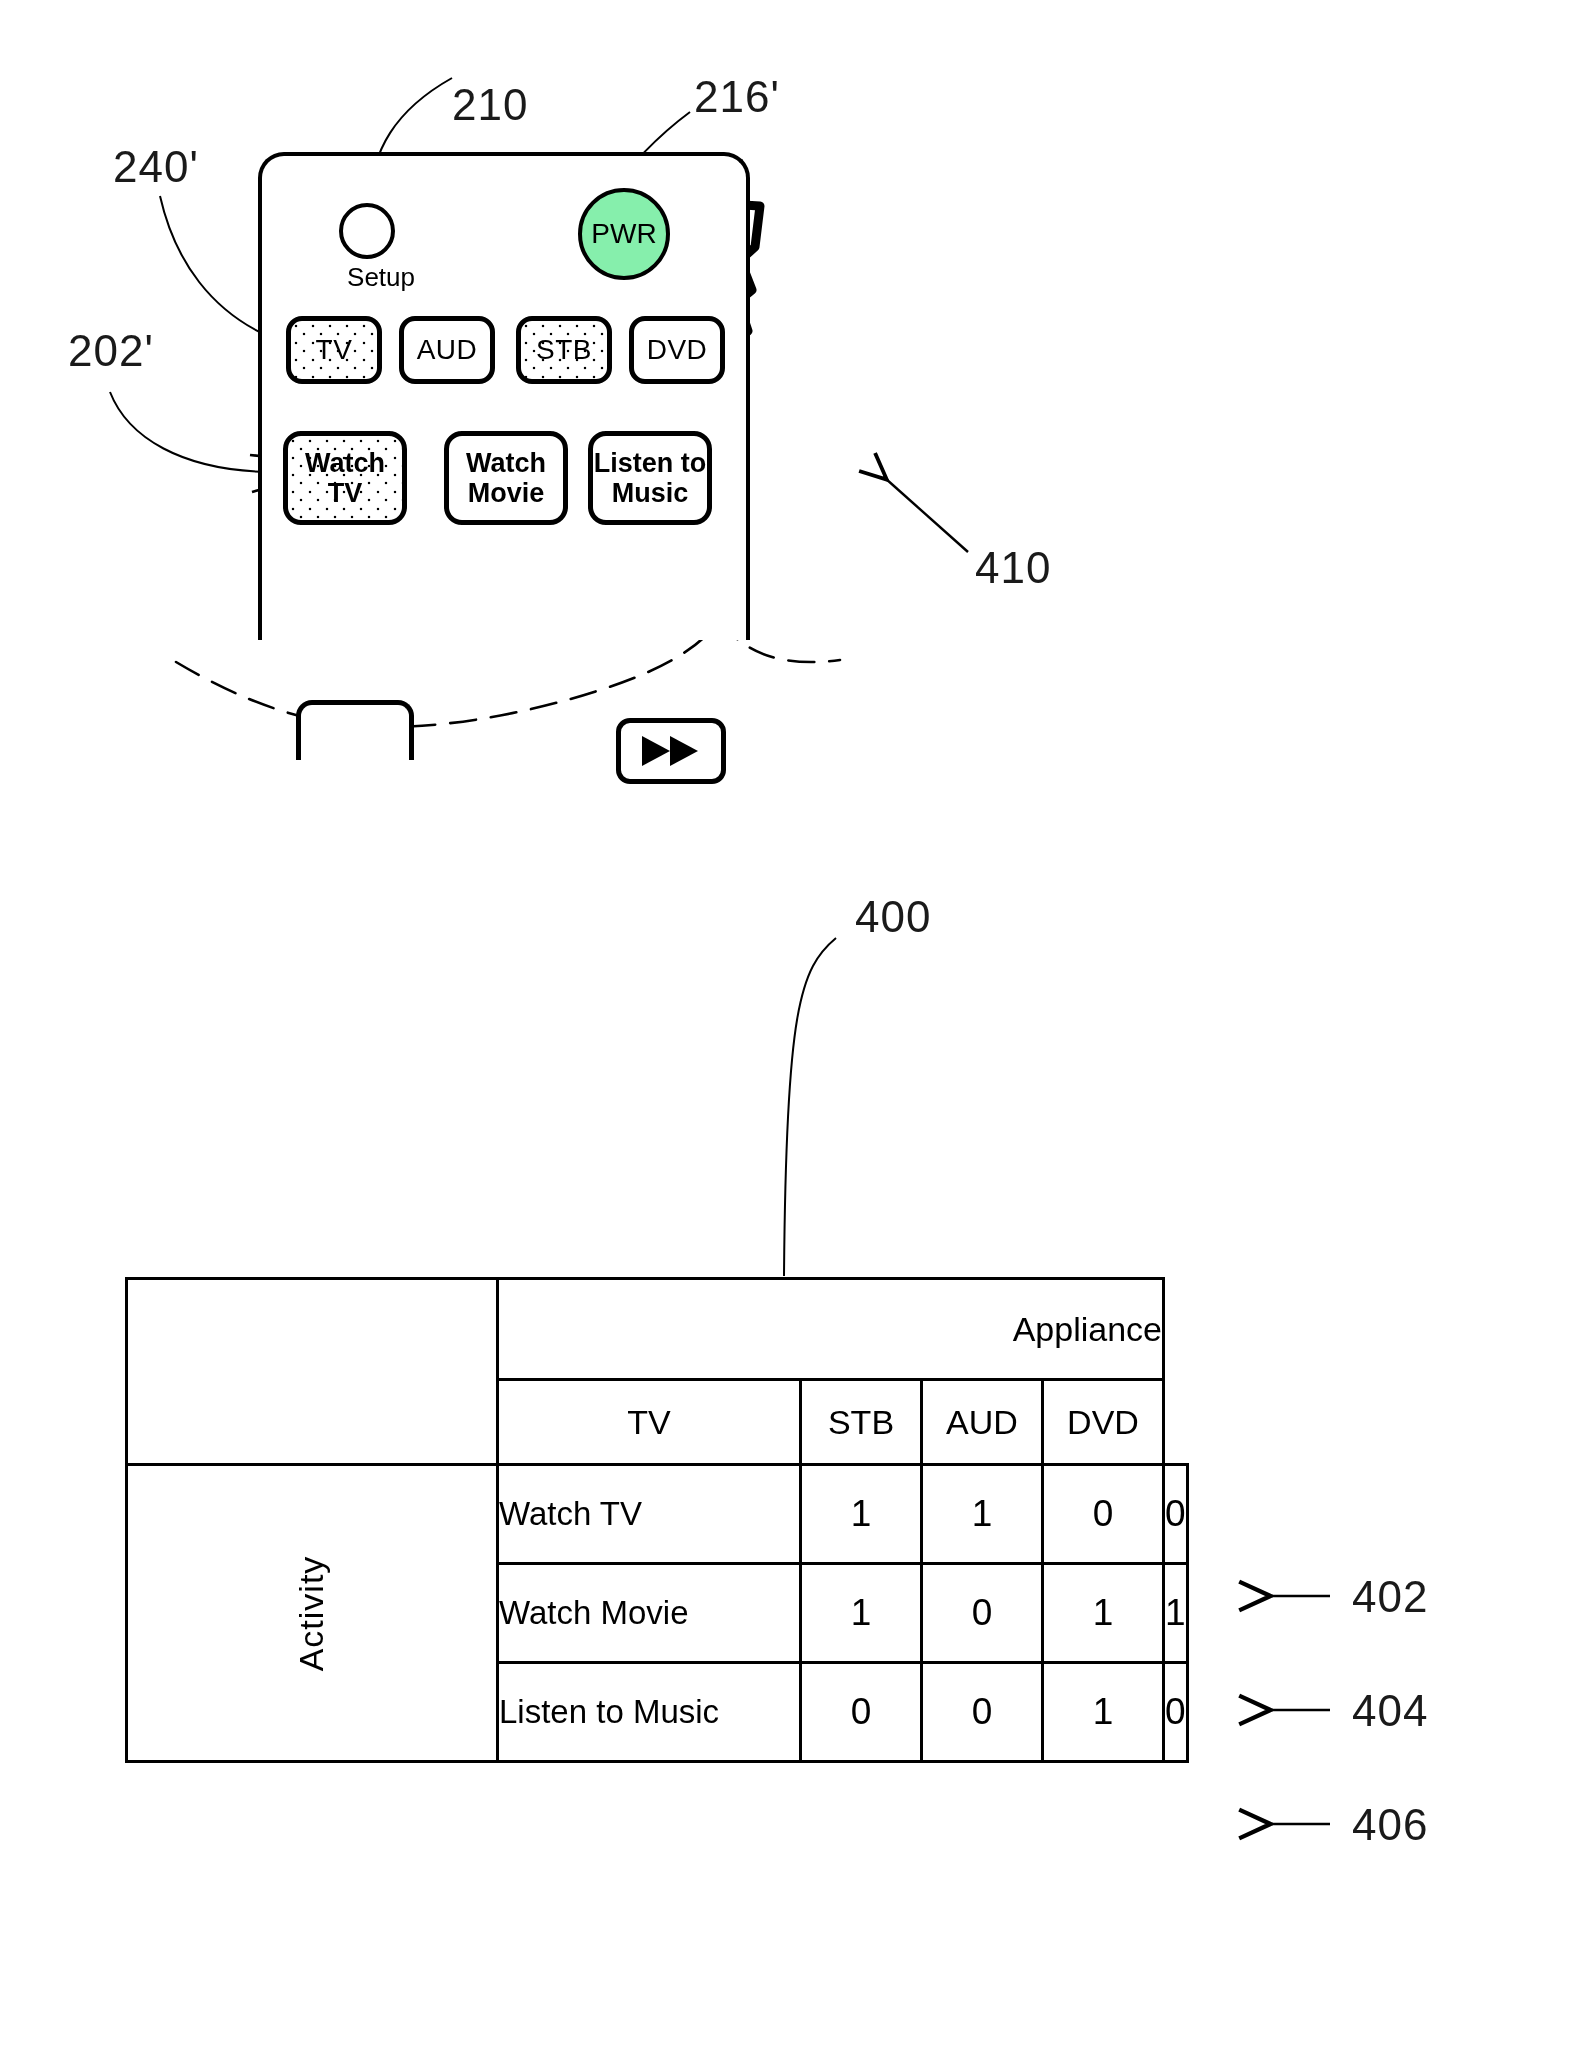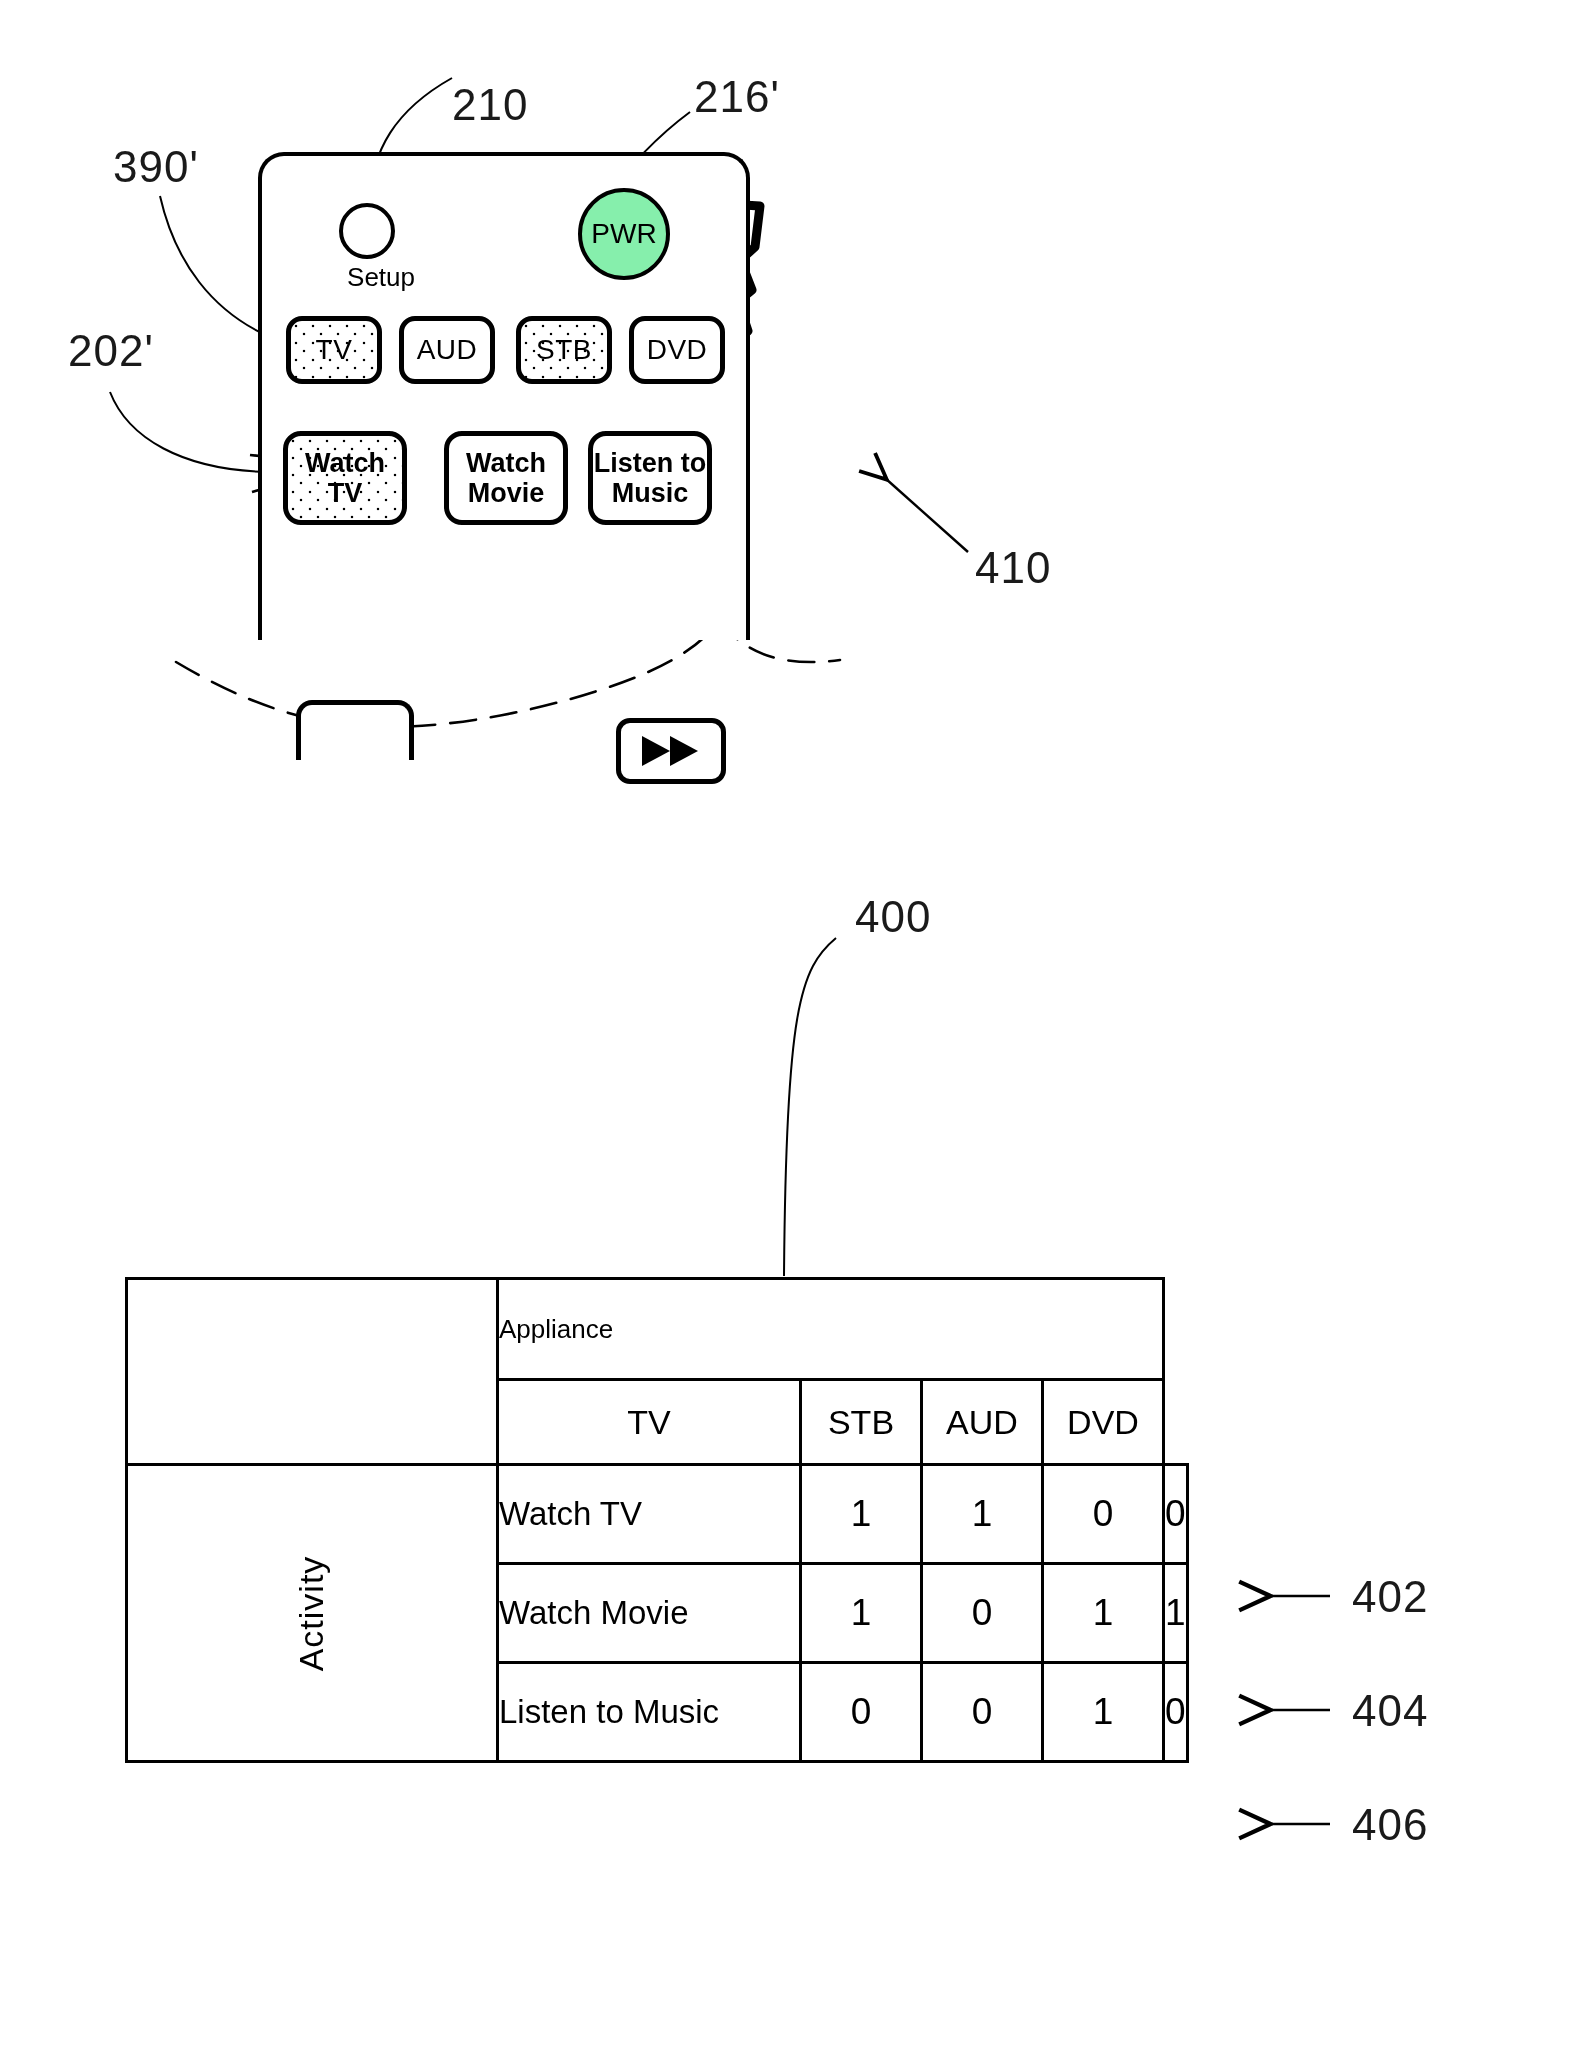--- a/index.html
+++ b/index.html
@@ -165,22 +165,22 @@
     font-size: 32px;
   }
   #matrix-table td, #matrix-table th {
     border: 3px solid #000;
     padding: 0;
     font-weight: normal;
     background: #fff;
   }
   .cell-appliance-hdr {
     height: 98px;
-    text-align: left;
-    font-size: 26px;
+    text-align: right;
+    font-size: 34px;
   }
   .cell-corner-blank { width: 368px; }
   .cell-dev-hdr {
     width: 118px;
     height: 82px;
     text-align: center;
     font-size: 34px;
   }
   .cell-activity-rot {
     width: 66px;
@@ -338,21 +338,21 @@
 <div id="partial-button"></div>
 
 <div id="ff-button">
   <svg width="62" height="34" viewBox="0 0 62 34">
     <polygon points="2,2 30,17 2,32" fill="#000"></polygon>
     <polygon points="30,2 58,17 30,32" fill="#000"></polygon>
   </svg>
 </div>
 
 <div class="ref-num" style="left:452px; top:36px;margin-top:44px;">210</div>
-<div class="ref-num" style="left:113px; top:142px;">390'</div>
+<div class="ref-num" style="left:113px; top:142px;">240'</div>
 <div class="ref-num" style="left:694px; top:72px;">216'</div>
 <div class="ref-num" style="left:68px; top:326px;">202'</div>
 <div class="ref-num" style="left:975px; top:543px;">410</div>
 <div class="ref-num" style="left:855px; top:892px;">400</div>
 
 <table id="matrix-table">
   <tbody>
       <tr>
     <td class="cell-corner-blank" rowspan="2"></td>
     <td class="cell-appliance-hdr" colspan="4">Appliance</td>

